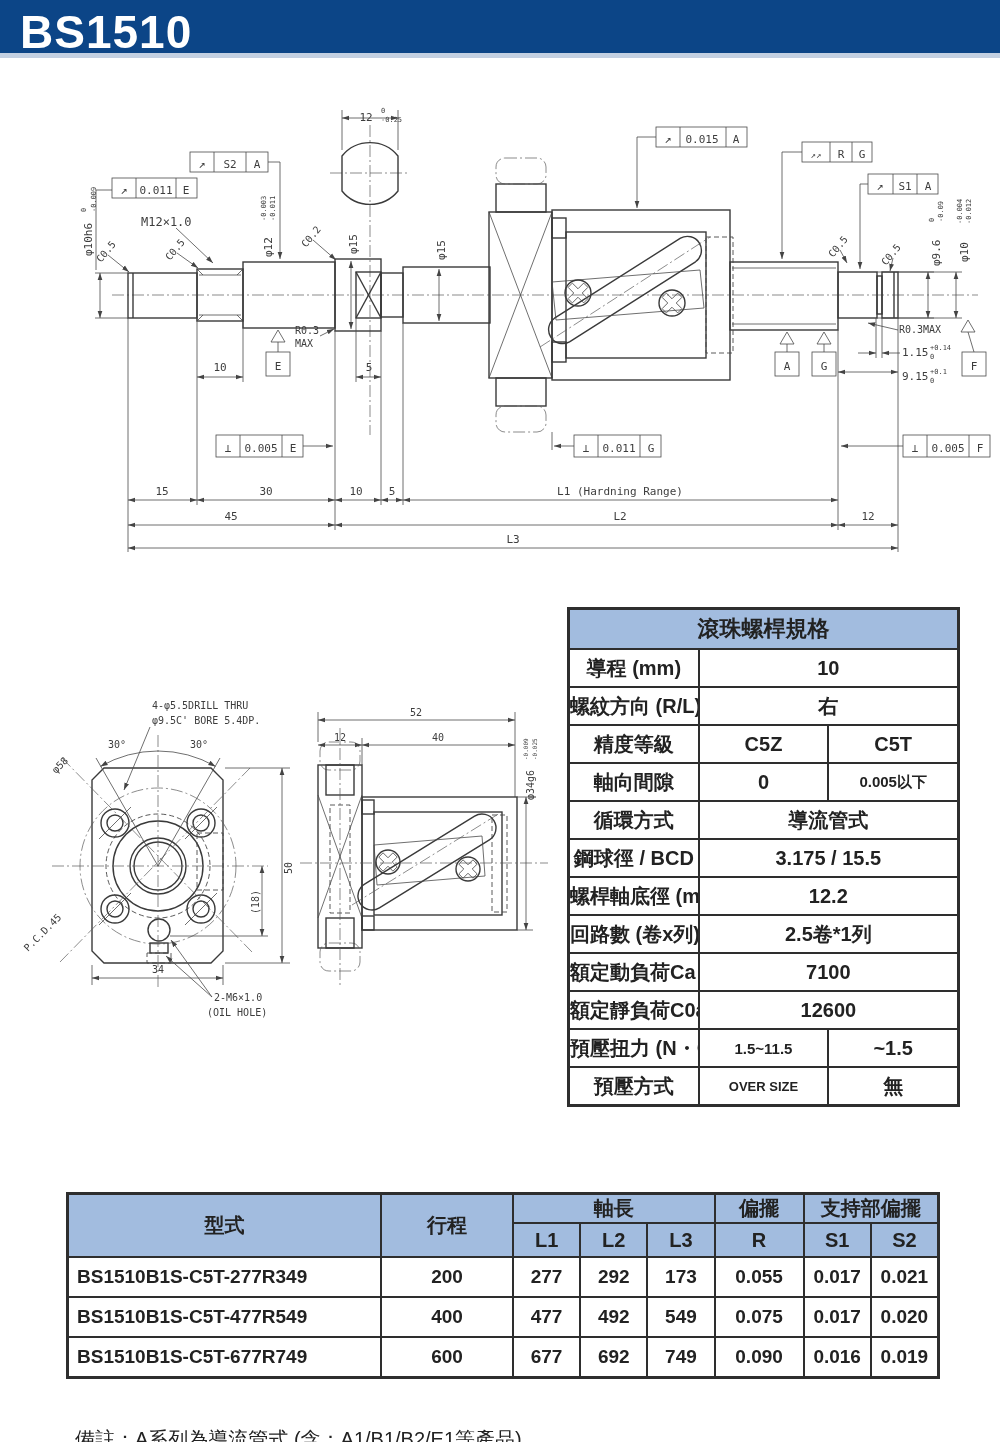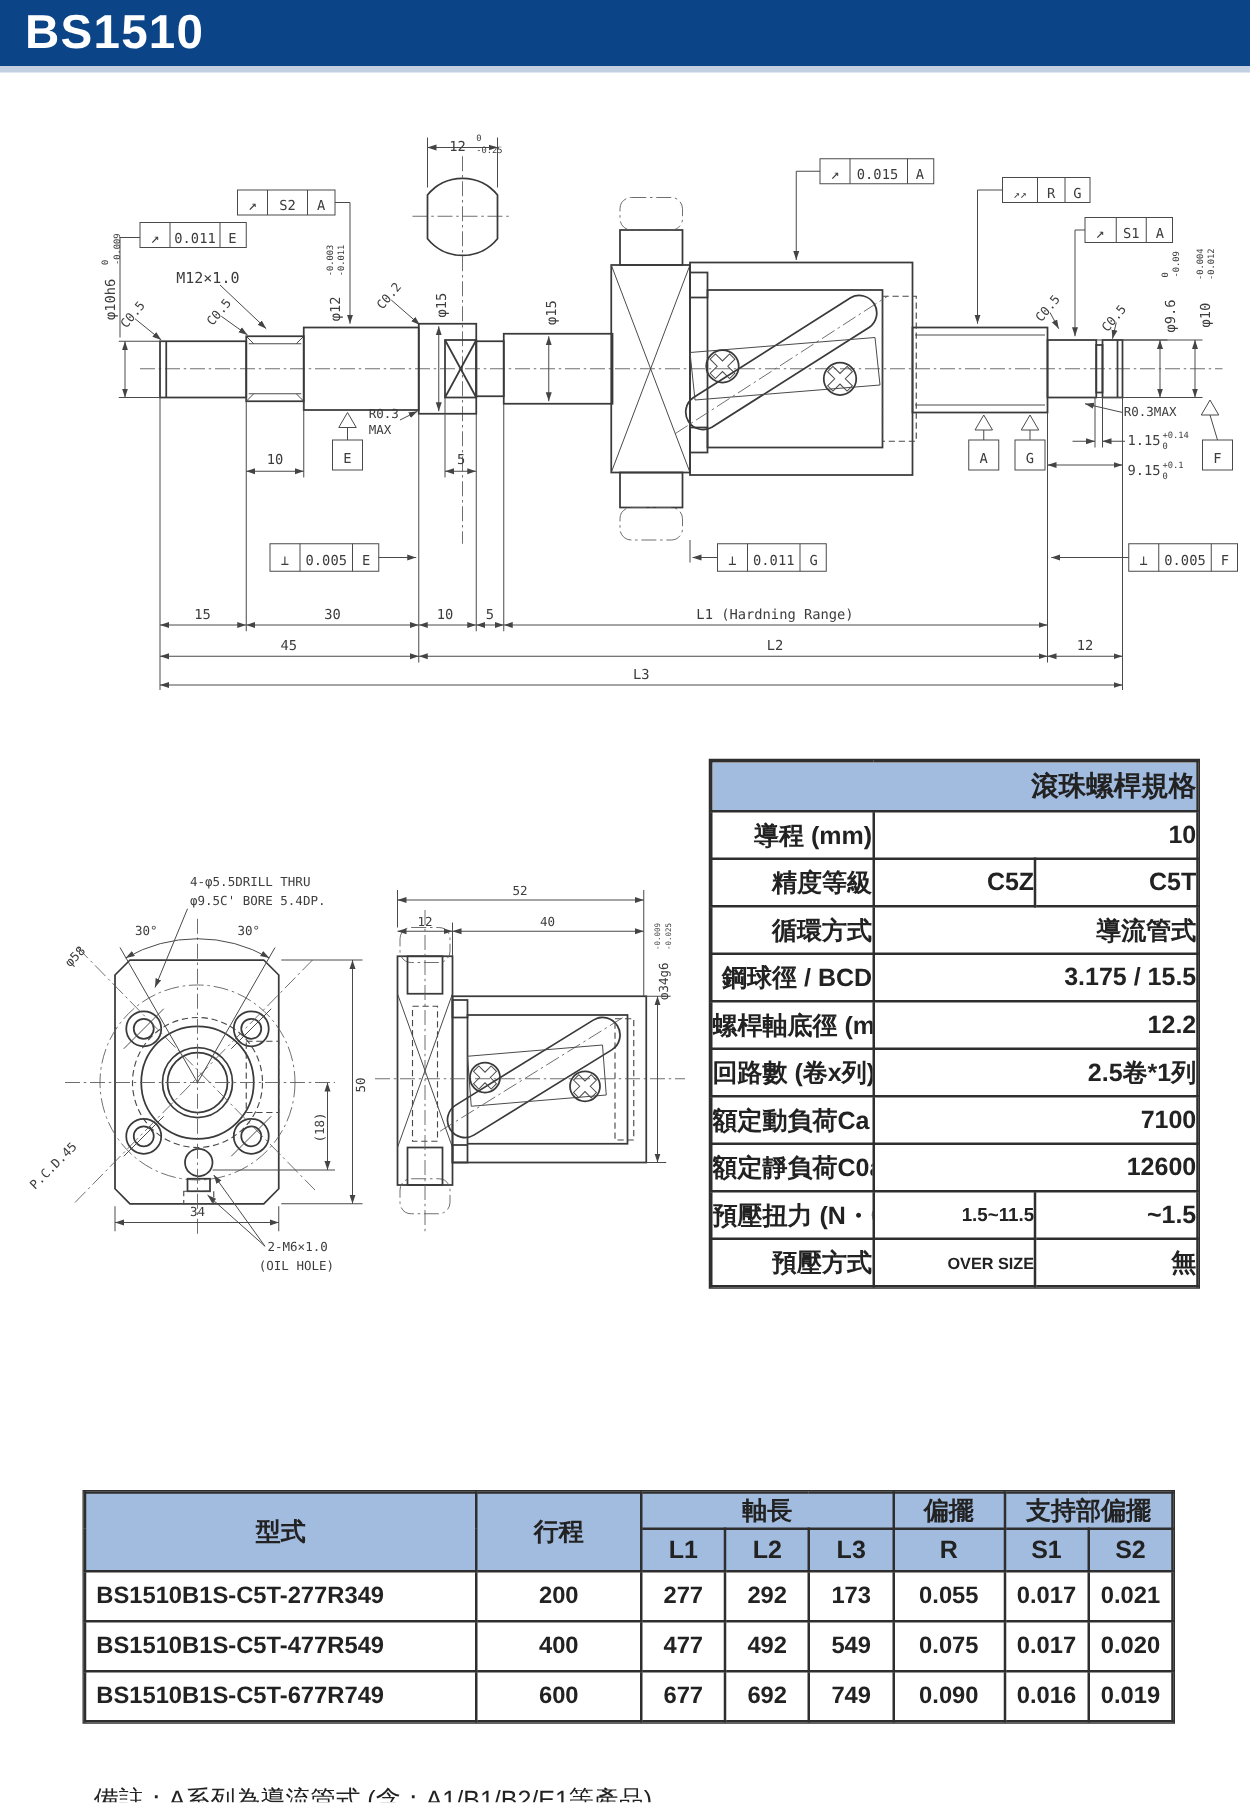--- a/index.html
+++ b/index.html
@@ -1,33 +1,33 @@
 <!DOCTYPE html>
 <html><head>
 <meta charset="utf-8">
 <style>
   html,body{margin:0;padding:0;background:#ffffff;font-family:"Liberation Sans",sans-serif;}
   #page{position:relative;width:1000px;height:1442px;background:#fff;overflow:hidden;}
   #topbar{position:absolute;left:0;top:0;width:1000px;height:53px;background:#0c4587;}
   #topbar-strip{position:absolute;left:0;top:53px;width:1000px;height:5px;background:#c3d0e2;}
-  #page-title{position:absolute;left:20px;top:5px;color:#ffffff;font-size:38px;font-weight:bold;letter-spacing:1px;font-family:"Liberation Sans",sans-serif;}
+  #page-title{position:absolute;left:20px;top:5px;color:#ffffff;font-size:46px;font-weight:bold;letter-spacing:1px;font-family:"Liberation Sans",sans-serif;}
   svg{position:absolute;left:0;}
   svg text{font-family:"DejaVu Sans Mono",monospace;fill:#3d3d3d;}
   .o{stroke:#3a3a3a;stroke-width:1.4;fill:none;}
   .t{stroke:#4a4a4a;stroke-width:0.8;fill:none;}
   .d{stroke:#4a4a4a;stroke-width:0.8;fill:none;}
   .cl{stroke:#5a5a5a;stroke-width:0.7;fill:none;stroke-dasharray:12 3 2 3;}
   .h{stroke:#474747;stroke-width:0.9;fill:none;stroke-dasharray:5 3;}
   .dm{marker-start:url(#as);marker-end:url(#ae);}
   .de{marker-end:url(#ae);}
   table{border-collapse:collapse;table-layout:fixed;}
   .spec{position:absolute;left:568px;top:608px;width:391px;}
   .spec td{border:2px solid #2e2e2e;text-align:center;vertical-align:middle;color:#222;font-weight:bold;padding:0;overflow:hidden;white-space:nowrap;}
   .spec .hd{background:#a2bcdf;font-size:22px;height:38px;}
-  .spec td{height:36px;font-size:20px;text-align:right;}
+  .spec td{height:36px;font-size:20px;}
   .spec .lb{width:214px;font-size:20px;}
   .spec .v1{width:88px;}
   .spec .v2{width:89px;}
   .sm{font-size:15px !important;}
   .xs{font-size:13px !important;}
   .models{position:absolute;left:67px;top:1193px;width:872px;}
   .models td,.models th{border:2px solid #2e2e2e;text-align:center;vertical-align:middle;color:#222;font-weight:bold;padding:0;white-space:nowrap;}
   .models th{background:#a2bcdf;font-size:20px;}
   .models td{font-size:19px;height:38px;}
   .models .mname{text-align:left;padding-left:8px;}
@@ -414,23 +414,32 @@
   <table class="spec outer3">
     <tbody>
         <tr>
           <td class="hd" colspan="3">滾珠螺桿規格</td>
         </tr>
     <tr>
           <td class="lb">導程 (mm)</td>
           <td colspan="2">10</td>
         </tr>
     <tr>
+          <td class="lb">螺紋方向 (R/L)</td>
+          <td colspan="2">右</td>
+        </tr>
+    <tr>
           <td class="lb">精度等級</td>
           <td class="v1">C5Z</td>
           <td class="v2">C5T</td>
+        </tr>
+    <tr>
+          <td class="lb">軸向間隙</td>
+          <td class="v1">0</td>
+          <td class="v2 sm">0.005以下</td>
         </tr>
     <tr>
           <td class="lb">循環方式</td>
           <td colspan="2">導流管式</td>
         </tr>
     <tr>
           <td class="lb">鋼球徑 / BCD</td>
           <td colspan="2">3.175 / 15.5</td>
         </tr>
     <tr>

